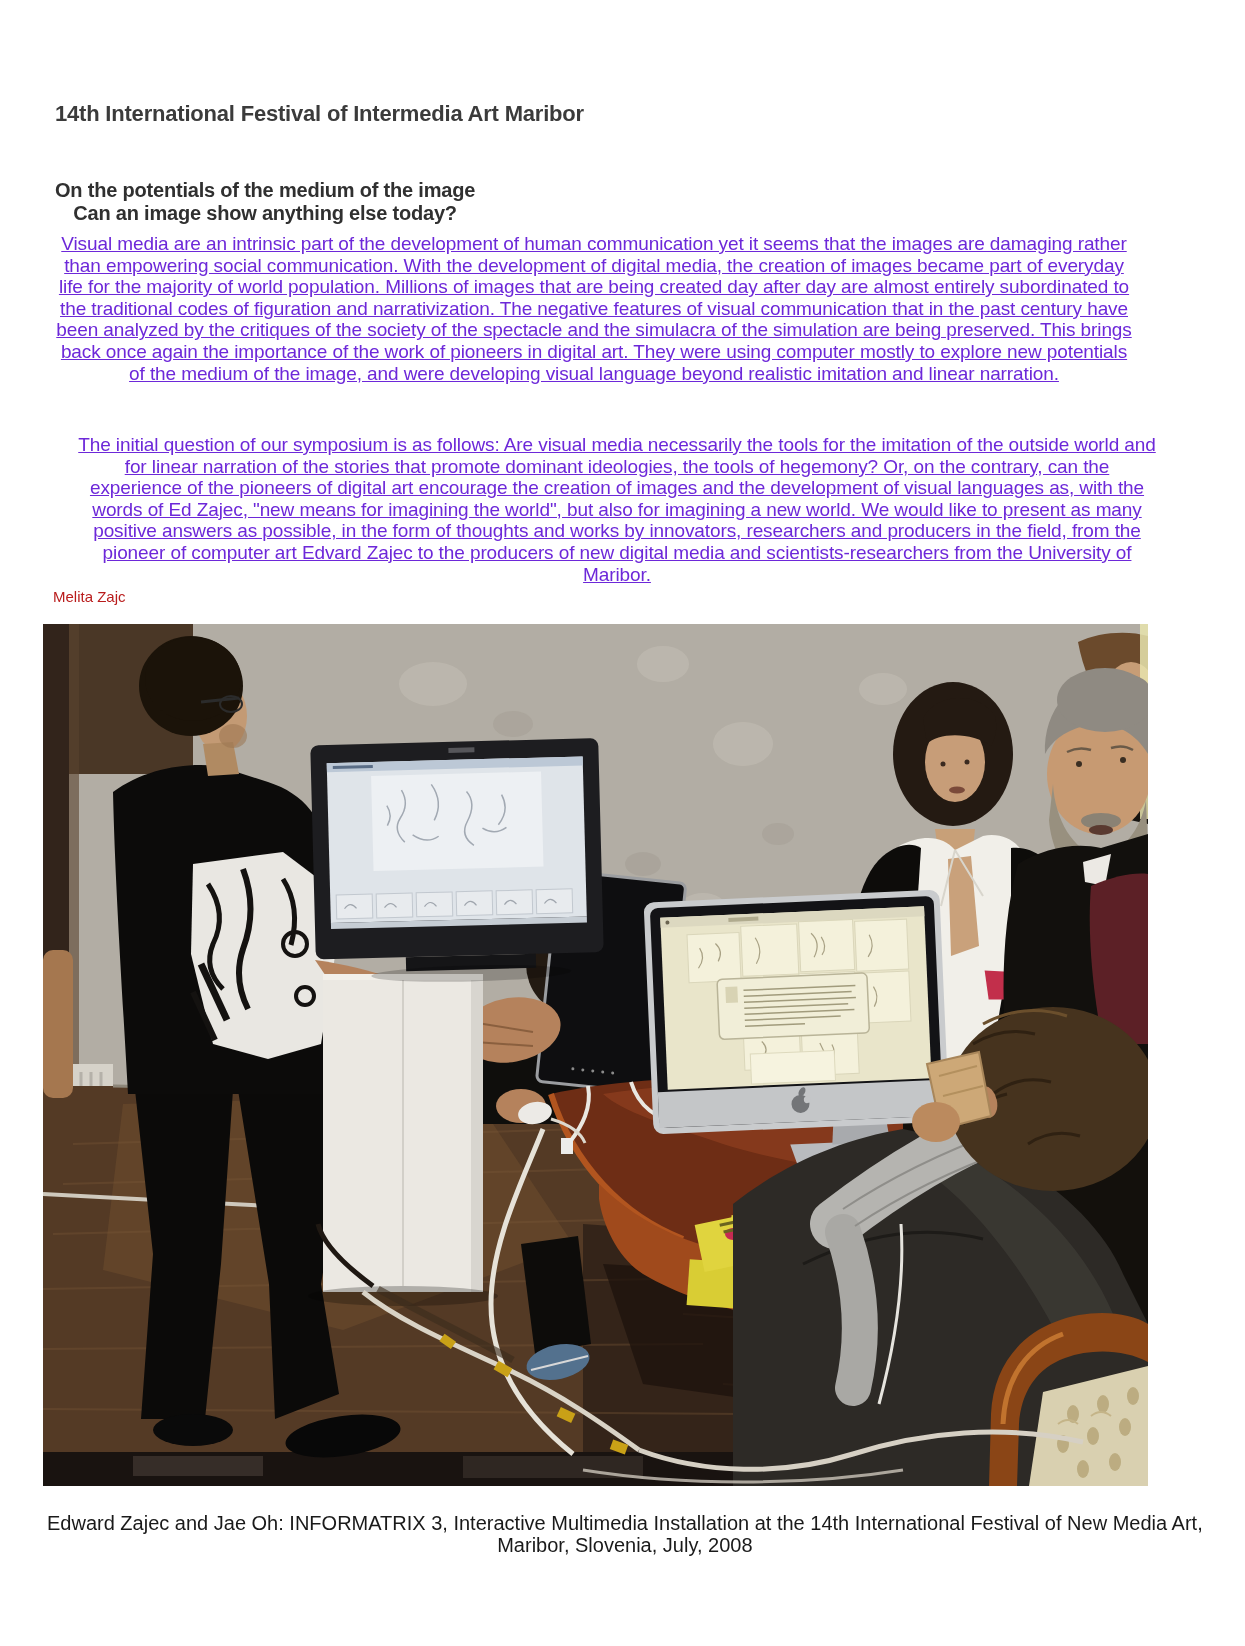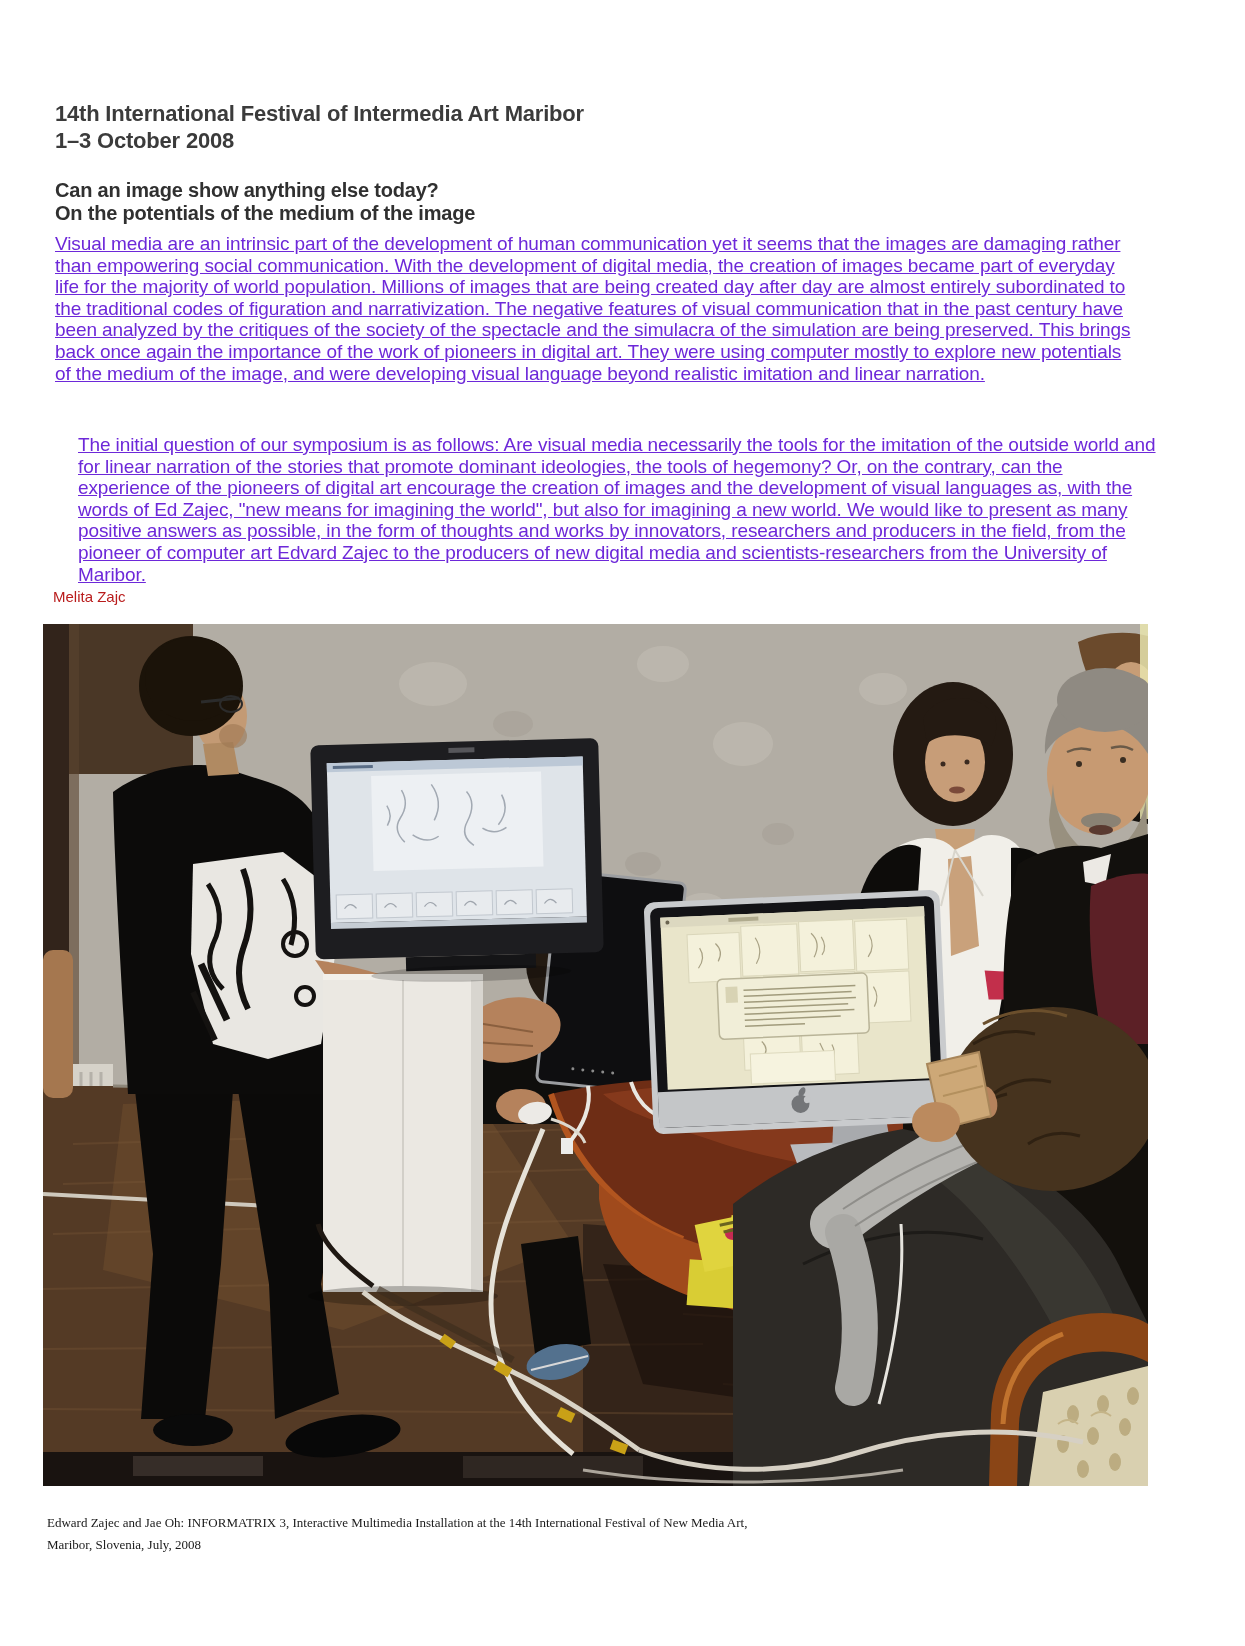--- a/index.html
+++ b/index.html
@@ -1,41 +1,40 @@
 <!DOCTYPE html>
 <html><head>
 <meta charset="utf-8">
 <style>
   html,body{margin:0;padding:0;background:#ffffff;}
   #page{position:relative;width:1245px;height:1646px;background:#ffffff;overflow:hidden;
         font-family:"Liberation Sans",sans-serif;}
-  .abs{position:absolute;}
+  .abs{position:absolute;text-align:center;}
   .title{left:55px;top:100px;font-size:22px;font-weight:bold;color:#3b3b3b;line-height:27px;letter-spacing:-0.2px;}
   .subtitle{left:55px;top:179px;font-size:20px;font-weight:bold;color:#303030;line-height:23px;letter-spacing:-0.2px;}
   .para{left:55px;font-size:19px;color:#6d28d9;line-height:21.6px;letter-spacing:-0.1px;width:1078px;text-decoration:underline;}
   #para1{top:233px;}
   #para2{top:434px;margin-left:23px;}
   .author{left:53px;top:588px;font-size:15px;color:#b91c1c;}
   #photo-wrap{left:43px;top:624px;width:1105px;height:862px;}
-  .caption{left:47px;top:1512px;font-family:Liberation Serif, serif;font-size:13px;
+  .caption{left:47px;top:1512px;font-family:Liberation Sans, sans-serif;font-size:20px;
            color:#1a1a1a;line-height:22px;white-space:nowrap;}
 </style>
 </head>
 <body>
 
 <div id="page">
 
   <div class="abs title">
     <div>14th International Festival of Intermedia Art Maribor</div>
-    <div>1–3 October 2008</div>
   </div>
 
   <div class="abs subtitle">
+    <div>On the potentials of the medium of the image</div>
     <div>Can an image show anything else today?</div>
-    <div>On the potentials of the medium of the image</div>
   </div>
 
   <div id="para1" class="abs para">Visual media are an intrinsic part of the development of human communication yet it seems that the images are damaging rather than empowering social communication. With the development of digital media, the creation of images became part of everyday life for the majority of world population. Millions of images that are being created day after day are almost entirely subordinated to the traditional codes of figuration and narrativization. The negative features of visual communication that in the past century have been analyzed by the critiques of the society of the spectacle and the simulacra of the simulation are being preserved. This brings back once again the importance of the work of pioneers in digital art. They were using computer mostly to explore new potentials of the medium of the image, and were developing visual language beyond realistic imitation and linear narration.</div>
   <div id="para2" class="abs para">The initial question of our symposium is as follows: Are visual media necessarily the tools for the imitation of the outside world and for linear narration of the stories that promote dominant ideologies, the tools of hegemony? Or, on the contrary, can the experience of the pioneers of digital art encourage the creation of images and the development of visual languages as, with the words of Ed Zajec, "new means for imagining the world", but also for imagining a new world. We would like to present as many positive answers as possible, in the form of thoughts and works by innovators, researchers and producers in the field, from the pioneer of computer art Edvard Zajec to the producers of new digital media and scientists-researchers from the University of Maribor.</div>
   <div class="abs author">Melita Zajc</div>
 
   <div id="photo-wrap" class="abs">
     <svg width="1105" height="862" viewBox="0 0 1105 862" xmlns="http://www.w3.org/2000/svg">
 
       <g>

